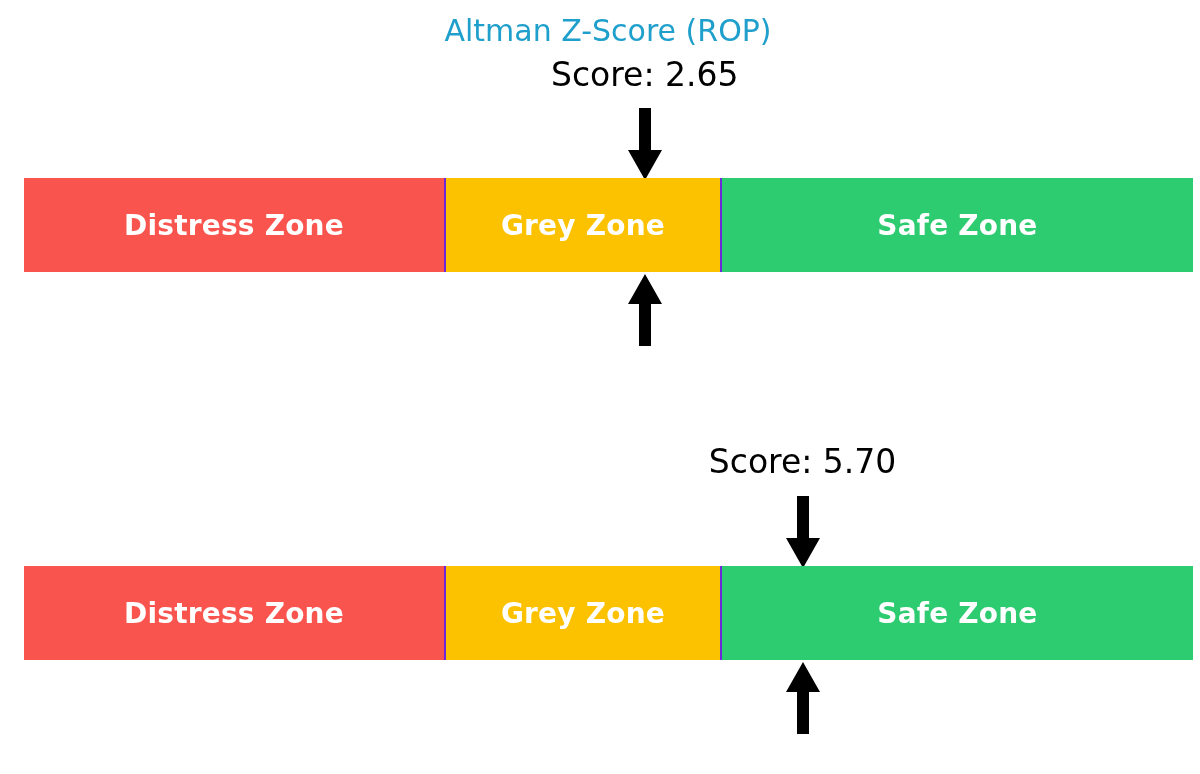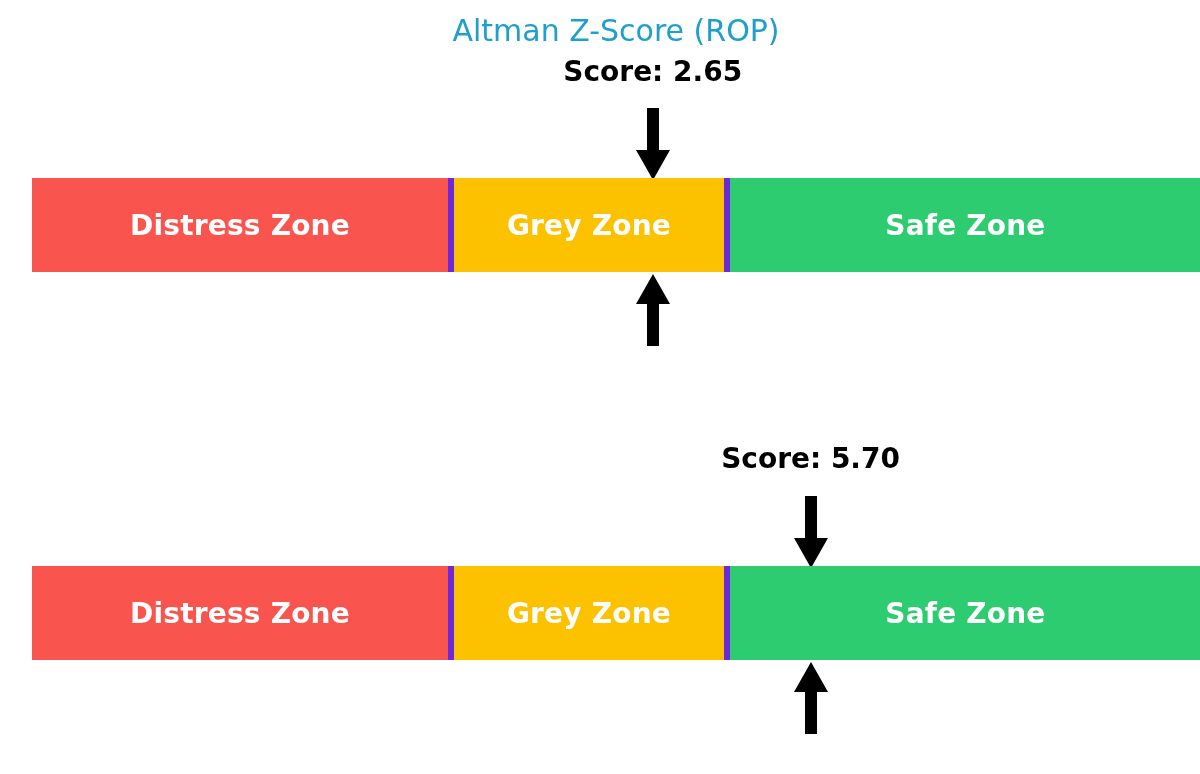--- a/index.html
+++ b/index.html
@@ -10,21 +10,21 @@
   body {
     width: 1200px;
     height: 774px;
     font-family: "DejaVu Sans", sans-serif;
     position: relative;
     overflow: hidden;
   }
 
   .gauge-block {
     position: absolute;
-    left: 16px;
+    left: 8px;
     width: 1164px;
   }
 
   #gauge-rop { top: 0px; height: 387px; }
   #gauge-psn { top: 387px; height: 387px; }
 
   .chart-title {
     position: absolute;
     left: 0;
     width: 1200px;
@@ -35,22 +35,22 @@
     font-family: "DejaVu Sans", sans-serif;
     letter-spacing: 0px;
     white-space: nowrap;
   }
   #gauge-rop .chart-title { top: 13px; }
   #gauge-psn .chart-title { top: 13px; }
 
   .score-label {
     position: absolute;
     color: #000000;
-    font-size: 28px;
-    font-weight: bold;
+    font-size: 33px;
+    font-weight: normal;
     font-family: "DejaVu Sans", sans-serif;
     white-space: nowrap;
     transform: translateX(-50%);
   }
   #gauge-rop .score-label { top: 55px; }
   #gauge-psn .score-label { top: 55px; }
 
   .zone-bar {
     position: absolute;
     left: 16px;
@@ -61,21 +61,21 @@
   }
   #gauge-rop .zone-bar { top: 178px; }
   #gauge-psn .zone-bar { top: 179px; }
 
   .zone {
     height: 100%;
     display: flex;
     align-items: center;
     justify-content: center;
     box-sizing: border-box;
-    border-right: 6px solid #6d28d9;
+    border-right: 2px solid #6d28d9;
   }
   .zone:last-child { border-right: none; }
 
   .zone-label {
     color: #ffffff;
     font-size: 28px;
     font-weight: bold;
     font-family: "DejaVu Sans", sans-serif;
     white-space: nowrap;
     letter-spacing: 0.2px;

